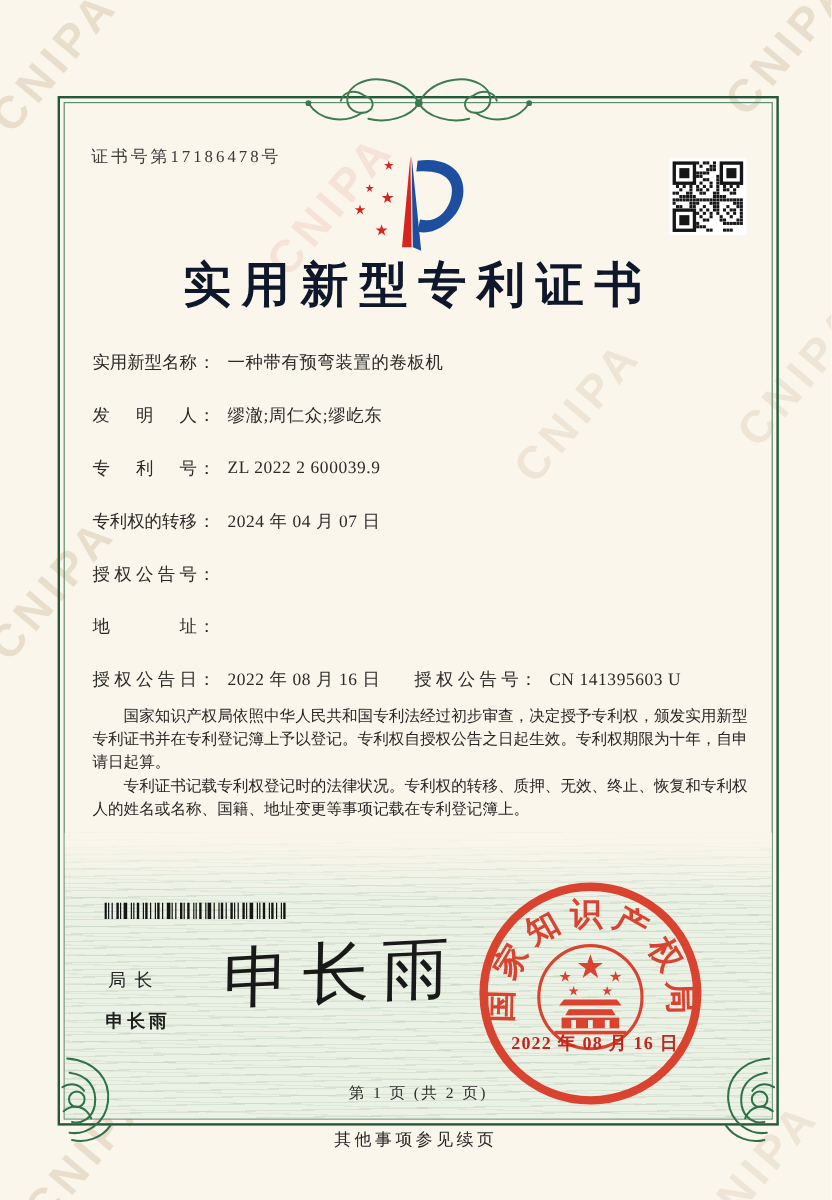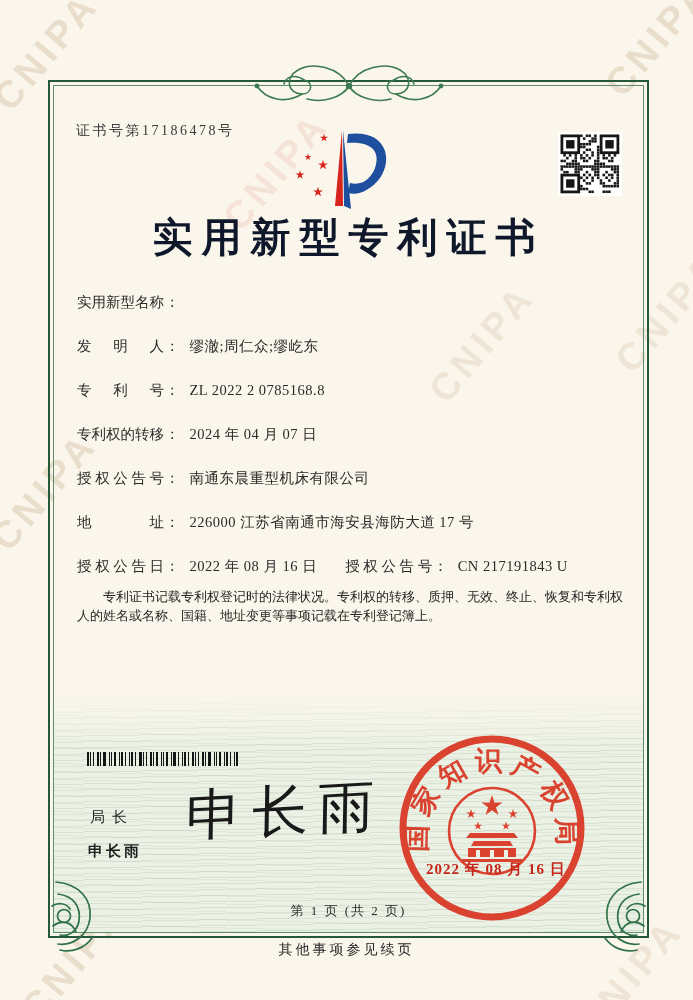--- a/index.html
+++ b/index.html
@@ -261,61 +261,61 @@
         <path d="M58,10 C95,5 104,34 90,54 C81,66 68,72 58,69 L60,59 C73,62 81,54 85,44 C91,27 81,17 57,19 Z"></path>
       </g>
     </svg>
 
     <div class="title">实用新型专利证书</div>
 
     <div class="fields">
       <div class="frow">
         <span class="flabel">实用新型名称</span>
           <span class="colon">：</span>
+        <span class="fvalue">一种带有预弯装置的卷板机</span>
       </div>
       <div class="frow">
         <span class="flabel">发明人</span>
           <span class="colon">：</span>
         <span class="fvalue">缪澈;周仁众;缪屹东</span>
       </div>
       <div class="frow">
         <span class="flabel">专利号</span>
           <span class="colon">：</span>
-        <span class="fvalue">ZL 2022 2 0785168.8</span>
+        <span class="fvalue">ZL 2022 2 600039.9</span>
       </div>
       <div class="frow">
         <span class="flabel">专利权的转移</span>
           <span class="colon">：</span>
         <span class="fvalue">2024 年 04 月 07 日</span>
       </div>
       <div class="frow">
         <span class="flabel">授权公告号</span>
           <span class="colon">：</span>
-        <span class="fvalue">南通东晨重型机床有限公司</span>
       </div>
       <div class="frow">
         <span class="flabel">地址</span>
           <span class="colon">：</span>
-        <span class="fvalue">226000 江苏省南通市海安县海防大道 17 号</span>
       </div>
       <div class="frow">
         <span class="pair">
           <span class="flabel">授权公告日</span>
             <span class="colon">：</span>
           <span class="fvalue">2022 年 08 月 16 日</span>
         </span>
         <span class="pair pair2">
           <span class="flabel">授权公告号</span>
             <span class="colon">：</span>
-          <span class="fvalue">CN 217191843 U</span>
+          <span class="fvalue">CN 141395603 U</span>
         </span>
       </div>
     </div>
 
     <div class="paras">
+      <p>国家知识产权局依照中华人民共和国专利法经过初步审查，决定授予专利权，颁发实用新型专利证书并在专利登记簿上予以登记。专利权自授权公告之日起生效。专利权期限为十年，自申请日起算。</p>
       <p>专利证书记载专利权登记时的法律状况。专利权的转移、质押、无效、终止、恢复和专利权人的姓名或名称、国籍、地址变更等事项记载在专利登记簿上。</p>
     </div>
 
     <div class="band"></div>
 
     <div class="barcode" id="barcode"><span style="display:inline-block;vertical-align:top;width:2px;height:14px;background:#151515;margin-right:1px"></span><span style="display:inline-block;vertical-align:top;width:1px;height:14px;background:#151515;margin-right:2px"></span><span style="display:inline-block;vertical-align:top;width:1px;height:14px;background:#151515;margin-right:3px"></span><span style="display:inline-block;vertical-align:top;width:2px;height:14px;background:#151515;margin-right:1px"></span><span style="display:inline-block;vertical-align:top;width:1px;height:14px;background:#151515;margin-right:2px"></span><span style="display:inline-block;vertical-align:top;width:3px;height:14px;background:#151515;margin-right:3px"></span><span style="display:inline-block;vertical-align:top;width:1px;height:14px;background:#151515;margin-right:1px"></span><span style="display:inline-block;vertical-align:top;width:1px;height:14px;background:#151515;margin-right:2px"></span><span style="display:inline-block;vertical-align:top;width:2px;height:14px;background:#151515;margin-right:3px"></span><span style="display:inline-block;vertical-align:top;width:1px;height:14px;background:#151515;margin-right:1px"></span><span style="display:inline-block;vertical-align:top;width:2px;height:14px;background:#151515;margin-right:2px"></span><span style="display:inline-block;vertical-align:top;width:1px;height:14px;background:#151515;margin-right:3px"></span><span style="display:inline-block;vertical-align:top;width:1px;height:14px;background:#151515;margin-right:1px"></span><span style="display:inline-block;vertical-align:top;width:2px;height:14px;background:#151515;margin-right:2px"></span><span style="display:inline-block;vertical-align:top;width:1px;height:14px;background:#151515;margin-right:3px"></span><span style="display:inline-block;vertical-align:top;width:3px;height:14px;background:#151515;margin-right:1px"></span><span style="display:inline-block;vertical-align:top;width:1px;height:14px;background:#151515;margin-right:2px"></span><span style="display:inline-block;vertical-align:top;width:1px;height:14px;background:#151515;margin-right:3px"></span><span style="display:inline-block;vertical-align:top;width:2px;height:14px;background:#151515;margin-right:1px"></span><span style="display:inline-block;vertical-align:top;width:1px;height:14px;background:#151515;margin-right:2px"></span><span style="display:inline-block;vertical-align:top;width:2px;height:14px;background:#151515;margin-right:3px"></span><span style="display:inline-block;vertical-align:top;width:1px;height:14px;background:#151515;margin-right:1px"></span><span style="display:inline-block;vertical-align:top;width:1px;height:14px;background:#151515;margin-right:2px"></span><span style="display:inline-block;vertical-align:top;width:2px;height:14px;background:#151515;margin-right:3px"></span><span style="display:inline-block;vertical-align:top;width:1px;height:14px;background:#151515;margin-right:1px"></span><span style="display:inline-block;vertical-align:top;width:3px;height:14px;background:#151515;margin-right:2px"></span><span style="display:inline-block;vertical-align:top;width:1px;height:14px;background:#151515;margin-right:3px"></span><span style="display:inline-block;vertical-align:top;width:1px;height:14px;background:#151515;margin-right:1px"></span><span style="display:inline-block;vertical-align:top;width:2px;height:14px;background:#151515;margin-right:2px"></span><span style="display:inline-block;vertical-align:top;width:1px;height:14px;background:#151515;margin-right:3px"></span><span style="display:inline-block;vertical-align:top;width:2px;height:14px;background:#151515;margin-right:1px"></span><span style="display:inline-block;vertical-align:top;width:1px;height:14px;background:#151515;margin-right:2px"></span><span style="display:inline-block;vertical-align:top;width:1px;height:14px;background:#151515;margin-right:3px"></span><span style="display:inline-block;vertical-align:top;width:2px;height:14px;background:#151515;margin-right:1px"></span><span style="display:inline-block;vertical-align:top;width:1px;height:14px;background:#151515;margin-right:2px"></span><span style="display:inline-block;vertical-align:top;width:3px;height:14px;background:#151515;margin-right:3px"></span><span style="display:inline-block;vertical-align:top;width:1px;height:14px;background:#151515;margin-right:1px"></span><span style="display:inline-block;vertical-align:top;width:1px;height:14px;background:#151515;margin-right:2px"></span><span style="display:inline-block;vertical-align:top;width:2px;height:14px;background:#151515;margin-right:3px"></span><span style="display:inline-block;vertical-align:top;width:1px;height:14px;background:#151515;margin-right:1px"></span><span style="display:inline-block;vertical-align:top;width:2px;height:14px;background:#151515;margin-right:2px"></span><span style="display:inline-block;vertical-align:top;width:1px;height:14px;background:#151515;margin-right:3px"></span><span style="display:inline-block;vertical-align:top;width:1px;height:14px;background:#151515;margin-right:1px"></span><span style="display:inline-block;vertical-align:top;width:2px;height:14px;background:#151515;margin-right:2px"></span></div>
 
     <div class="sig-script">申长雨</div>
     <div class="sig-title">局长</div>
     <div class="sig-name">申长雨</div>

